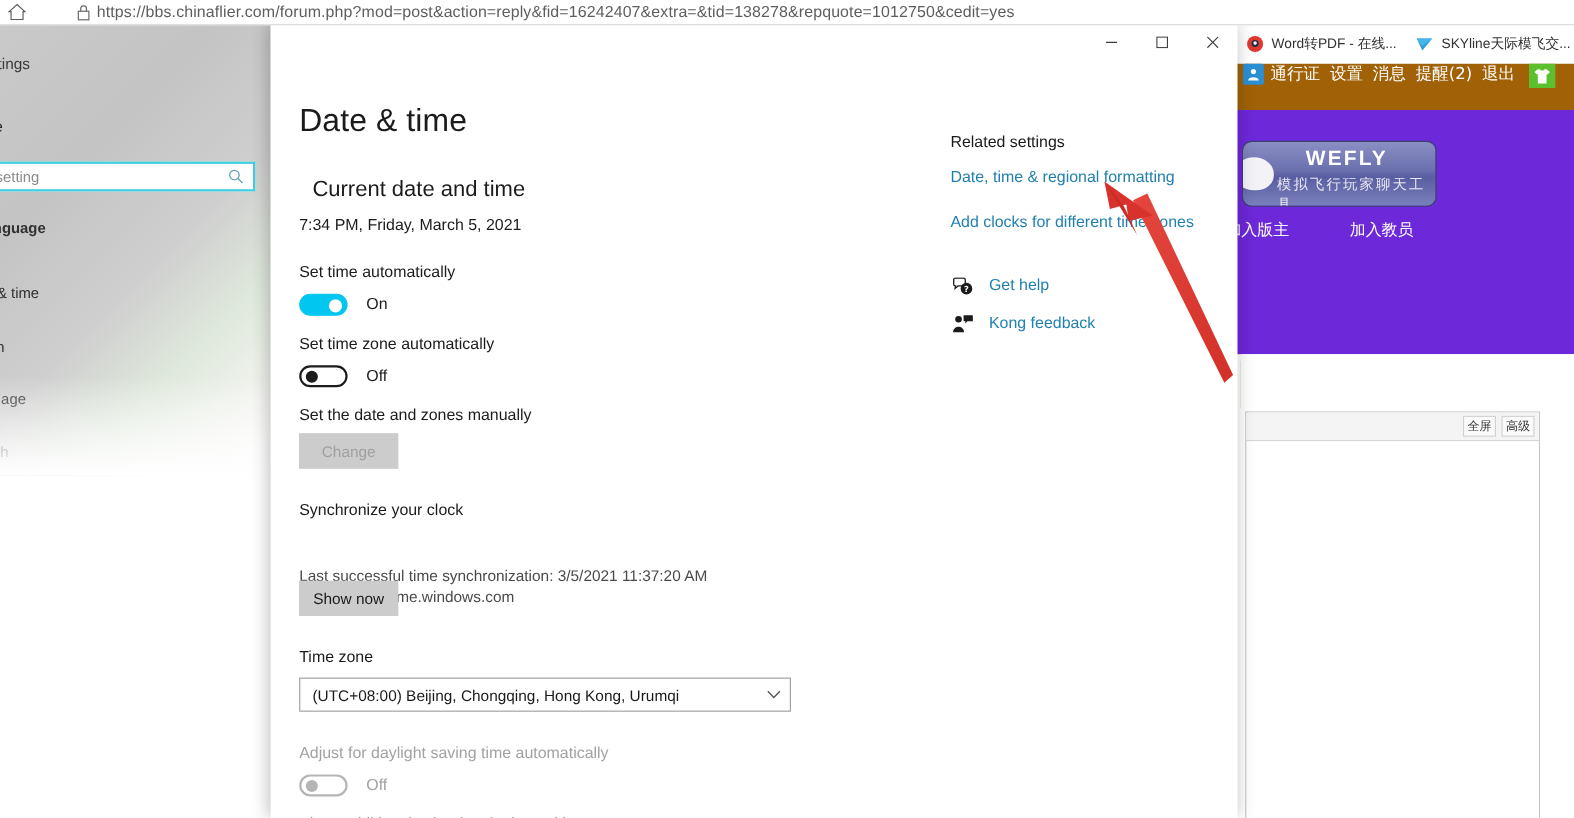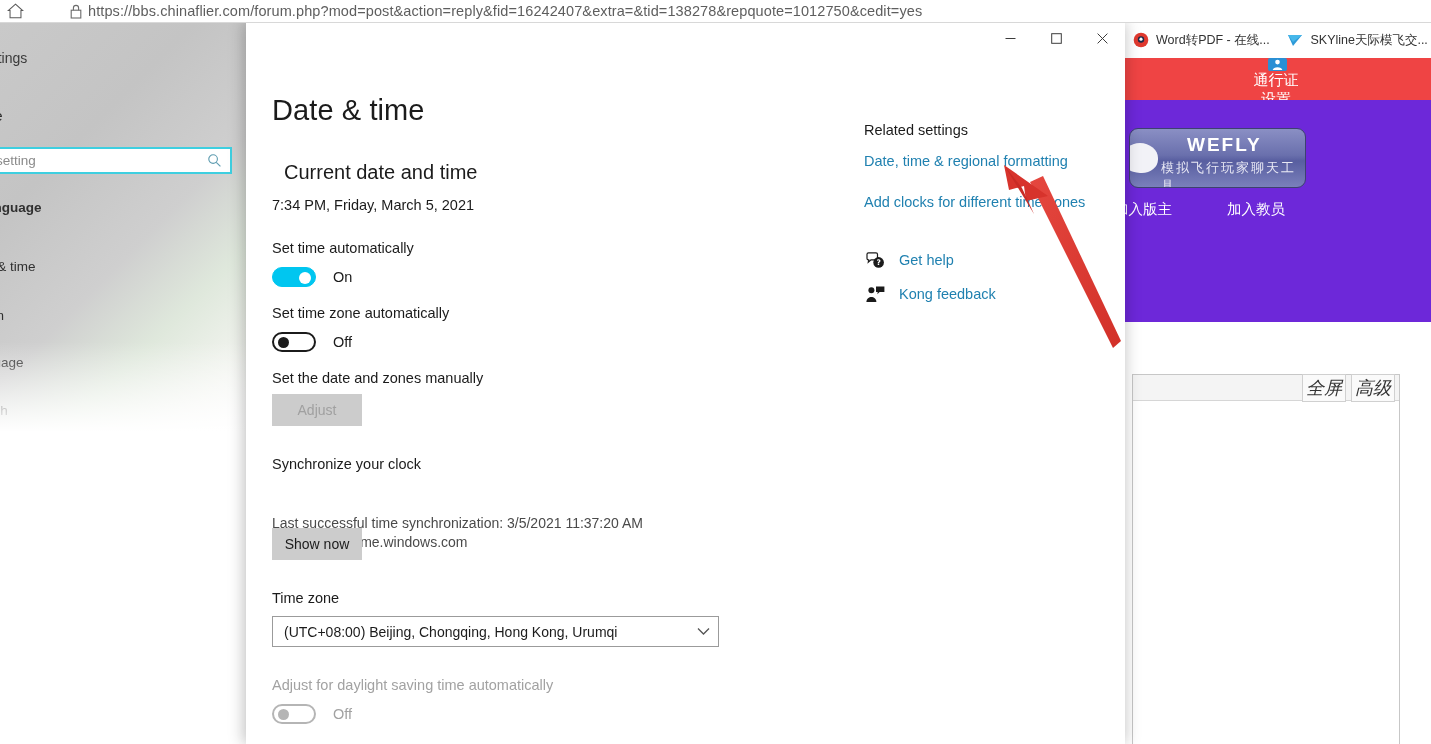--- a/index.html
+++ b/index.html
@@ -111,25 +111,24 @@
     white-space: nowrap; overflow: hidden;
   }
   .tab .favicon {
     width: 17px; height: 17px; flex: 0 0 17px;
     margin-right: 7px;
     display: flex; align-items: center; justify-content: center;
   }
   .blackbar {
     position: absolute; left: 0; top: 36px;
     width: 307px; height: 42px;
-    background: #ef4444;
-    display: flex; align-items: center;
+    background: #a16207;
+    display: flex; 
     padding-left: 6px;
     box-sizing: border-box;
-    flex-direction: column;
   }
   .blackbar .useric {
     width: 19px; height: 19px; background: #2a8fd4;
     border-radius: 2px; margin-right: 6px;
     display: flex; align-items: center; justify-content: center;
   }
   .blackbar a {
     color: #ffffff; font-size: 15px; text-decoration: none;
     margin-right: 9px; white-space: nowrap;
     font-family: "DejaVu Sans", sans-serif;
@@ -205,25 +204,24 @@
     box-sizing: border-box;
     background: #ffffff;
   }
   .editor-toolbar {
     position: absolute; left: 0; top: 0; right: 0; height: 26px;
     background: #f4f4f4; border-bottom: 1px solid #d6d6d6;
     display: flex; align-items: center; justify-content: flex-end;
     padding-right: 4px; box-sizing: border-box;
   }
   .tbtn {
-    font-size: 18px; color: #333; margin-left: 5px;
+    font-size: 11px; color: #333; margin-left: 5px;
     padding: 1px 3px; border: 1px solid #d0d0d0; background: #fafafa;
     font-family: "DejaVu Sans", sans-serif;
     white-space: nowrap;
-    font-style: italic;
   }
 
   
   .settings-window {
     position: absolute; left: 246px; top: 22px;
     width: 879px; height: 722px;
     background: #ffffff;
     box-shadow: -4px 0 14px rgba(0,0,0,0.18), 4px 0 14px rgba(0,0,0,0.10);
     overflow: hidden;
   }
@@ -482,21 +480,21 @@
 
       <div class="lbl" style="top:251px">Set time zone automatically</div>
       <div class="toggle-row" style="top:278px">
         <div class="switch off">
             <span class="knob"></span>
           </div>
         <span class="toggle-state">Off</span>
       </div>
 
       <div class="lbl" style="top:316px">Set the date and zones manually</div>
-      <div class="btn disabled" style="top:340px; width:90px;">Adjust</div>
+      <div class="btn disabled" style="top:340px; width:90px;">Change</div>
 
       <div class="lbl" style="top:402px">Synchronize your clock</div>
       <div class="sub" style="top:461px">Last successful time synchronization: 3/5/2021 11:37:20 AM</div>
       <div class="sub" style="top:480px">Time server: time.windows.com</div>
       <div class="btn" style="top:474px; width:90px;">Show now</div>
 
       <div class="lbl" style="top:536px">Time zone</div>
       <div class="combo" style="top:562px">
         <span class="val">(UTC+08:00) Beijing, Chongqing, Hong Kong, Urumqi</span>
         <span class="chev">

